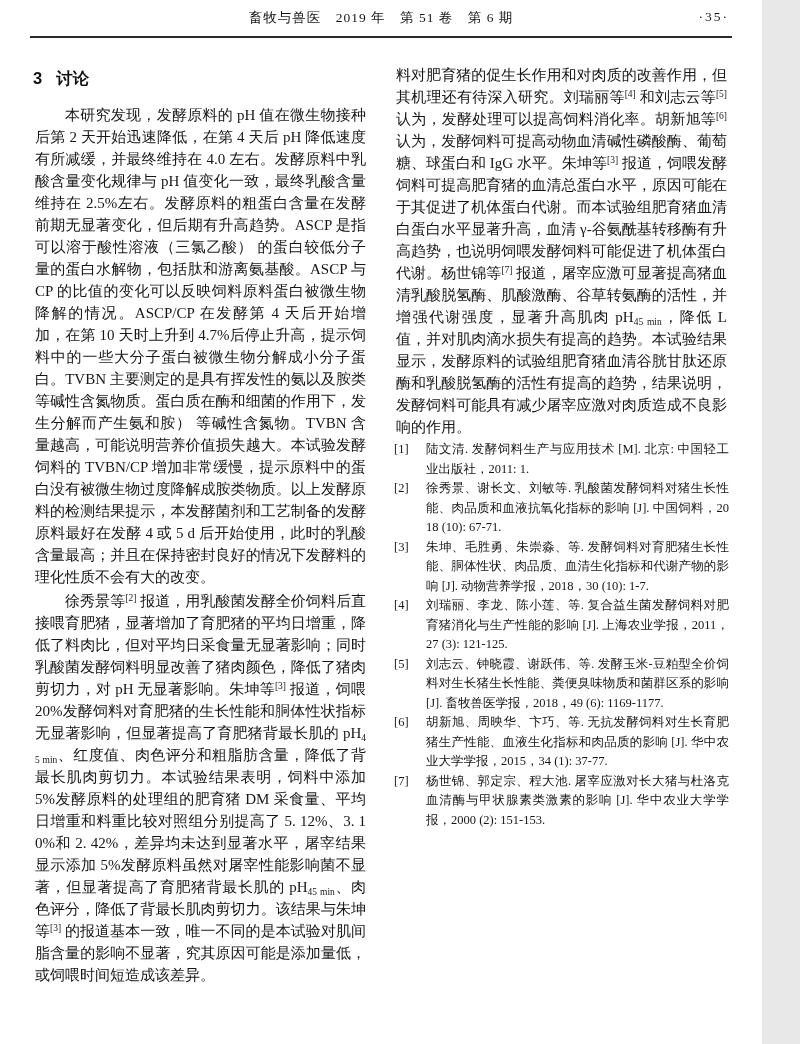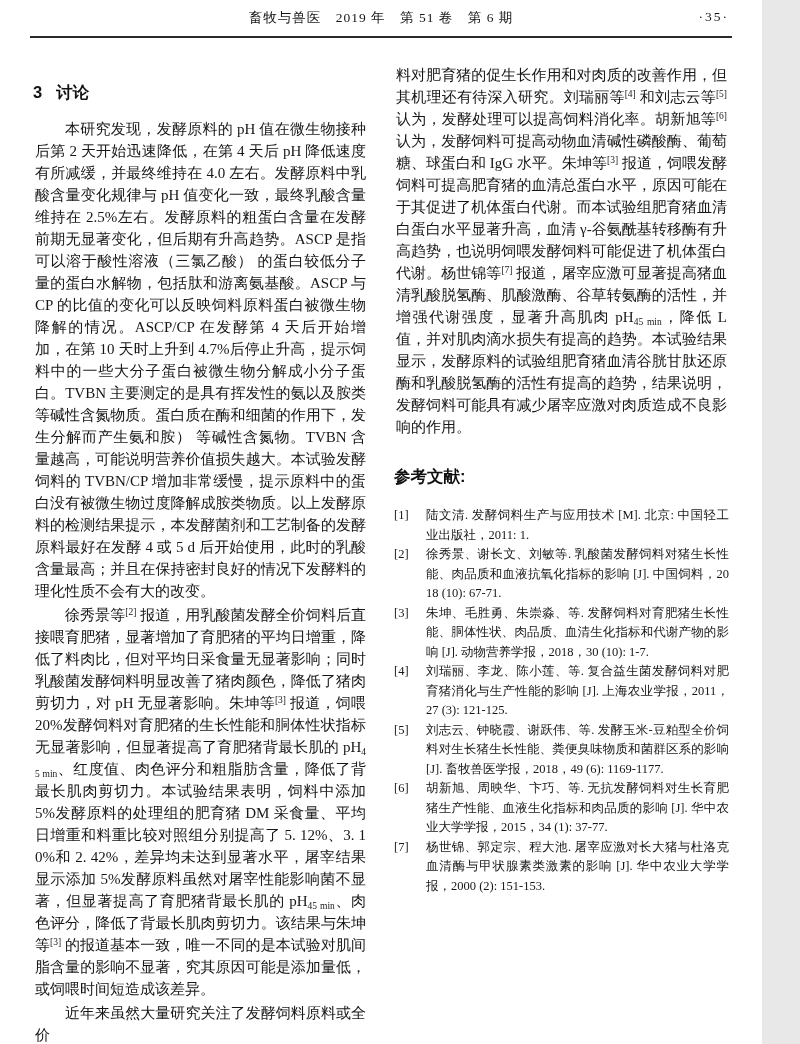--- a/index.html
+++ b/index.html
@@ -9,21 +9,21 @@
     box-sizing:border-box;padding:8px 25px 0 25px;overflow:hidden;
   }
   .page-header{position:relative;height:22px;font-size:13.5px;letter-spacing:1px;}
   .journal-title{position:absolute;left:0;right:0;text-align:center;top:1px;}
   .page-number{position:absolute;right:8px;top:1px;letter-spacing:2px;}
   .header-rule{border:none;border-top:2px solid #2a2a2a;margin:6px 5px 0 5px;}
   .columns{display:flex;gap:26px;padding:24px 8px 0 8px;}
   .col{flex:1 1 0;min-width:0;}
   .sec-heading{
     font-family:"Liberation Sans","DejaVu Sans",sans-serif;
-    font-size:16.5px;font-weight:bold;margin:20px 0 14px 0;color:#111;
+    font-size:16.5px;font-weight:bold;margin:6px 0 14px 0;color:#111;
   }
   .sec-heading .sec-num{margin-right:14px;}
   .body-p{
     font-size:15px;line-height:22px;text-align:justify;margin:2px;
     word-break:break-all;
   }
   .indent{text-indent:2em;}
   .body-p sup{font-size:9.5px;vertical-align:5px;line-height:0;}
   .body-p sub{font-size:9.5px;vertical-align:-3px;line-height:0;}
   .conclusion-heading{margin-top:22px;}
@@ -47,28 +47,26 @@
   </div>
 
   <hr class="header-rule">
 
   <div class="columns">
 
     <div class="col">
       <h2 class="sec-heading"><span class="sec-num">3</span><span>讨论</span></h2>
       <p class="body-p indent">本研究发现，发酵原料的 pH 值在微生物接种后第 2 天开始迅速降低，在第 4 天后 pH 降低速度有所减缓，并最终维持在 4.0 左右。发酵原料中乳酸含量变化规律与 pH 值变化一致，最终乳酸含量维持在 2.5%左右。发酵原料的粗蛋白含量在发酵前期无显著变化，但后期有升高趋势。ASCP 是指可以溶于酸性溶液（三氯乙酸） 的蛋白较低分子量的蛋白水解物，包括肽和游离氨基酸。ASCP 与 CP 的比值的变化可以反映饲料原料蛋白被微生物降解的情况。ASCP/CP 在发酵第 4 天后开始增加，在第 10 天时上升到 4.7%后停止升高，提示饲料中的一些大分子蛋白被微生物分解成小分子蛋白。TVBN 主要测定的是具有挥发性的氨以及胺类等碱性含氮物质。蛋白质在酶和细菌的作用下，发生分解而产生氨和胺） 等碱性含氮物。TVBN 含量越高，可能说明营养价值损失越大。本试验发酵饲料的 TVBN/CP 增加非常缓慢，提示原料中的蛋白没有被微生物过度降解成胺类物质。以上发酵原料的检测结果提示，本发酵菌剂和工艺制备的发酵原料最好在发酵 4 或 5 d 后开始使用，此时的乳酸含量最高；并且在保持密封良好的情况下发酵料的理化性质不会有大的改变。</p>
       <p class="body-p indent"><span>徐秀景等</span><sup>[2]</sup><span> 报道，用乳酸菌发酵全价饲料后直接喂育肥猪，显著增加了育肥猪的平均日增重，降低了料肉比，但对平均日采食量无显著影响；同时乳酸菌发酵饲料明显改善了猪肉颜色，降低了猪肉剪切力，对 pH 无显著影响。朱坤等</span><sup>[3]</sup><span> 报道，饲喂 20%发酵饲料对育肥猪的生长性能和胴体性状指标无显著影响，但显著提高了育肥猪背最长肌的 pH</span><sub>45 min</sub><span>、红度值、肉色评分和粗脂肪含量，降低了背最长肌肉剪切力。本试验结果表明，饲料中添加 5%发酵原料的处理组的肥育猪 DM 采食量、平均日增重和料重比较对照组分别提高了 5. 12%、3. 10%和 2. 42%，差异均未达到显著水平，屠宰结果显示添加 5%发酵原料虽然对屠宰性能影响菌不显著，但显著提高了育肥猪背最长肌的 pH</span><sub>45 min</sub><span>、肉色评分，降低了背最长肌肉剪切力。该结果与朱坤等</span><sup>[3]</sup><span> 的报道基本一致，唯一不同的是本试验对肌间脂含量的影响不显著，究其原因可能是添加量低，或饲喂时间短造成该差异。</span></p>
-      <p class="body-p indent">近年来虽然大量研究关注了发酵饲料原料或全价</p>
     </div>
 
     <div class="col">
       <p class="body-p"><span>料对肥育猪的促生长作用和对肉质的改善作用，但其机理还有待深入研究。刘瑞丽等</span><sup>[4]</sup><span> 和刘志云等</span><sup>[5]</sup><span> 认为，发酵处理可以提高饲料消化率。胡新旭等</span><sup>[6]</sup><span> 认为，发酵饲料可提高动物血清碱性磷酸酶、葡萄糖、球蛋白和 IgG 水平。朱坤等</span><sup>[3]</sup><span> 报道，饲喂发酵饲料可提高肥育猪的血清总蛋白水平，原因可能在于其促进了机体蛋白代谢。而本试验组肥育猪血清白蛋白水平显著升高，血清 γ-谷氨酰基转移酶有升高趋势，也说明饲喂发酵饲料可能促进了机体蛋白代谢。杨世锦等</span><sup>[7]</sup><span> 报道，屠宰应激可显著提高猪血清乳酸脱氢酶、肌酸激酶、谷草转氨酶的活性，并增强代谢强度，显著升高肌肉 pH</span><sub>45 min</sub><span>，降低 L 值，并对肌肉滴水损失有提高的趋势。本试验结果显示，发酵原料的试验组肥育猪血清谷胱甘肽还原酶和乳酸脱氢酶的活性有提高的趋势，结果说明，发酵饲料可能具有减少屠宰应激对肉质造成不良影响的作用。</span></p>
 
 
-      <h2 class="refs-heading">参考文献:</h2>
 
       <div class="ref-list">
         <div class="ref-item">
           <span class="ref-label">[1]</span>
           <span class="ref-text">陆文清. 发酵饲料生产与应用技术 [M]. 北京: 中国轻工业出版社，2011: 1.</span>
         </div>
         <div class="ref-item">
           <span class="ref-label">[2]</span>
           <span class="ref-text">徐秀景、谢长文、刘敏等. 乳酸菌发酵饲料对猪生长性能、肉品质和血液抗氧化指标的影响 [J]. 中国饲料，2018 (10): 67-71.</span>
         </div>

